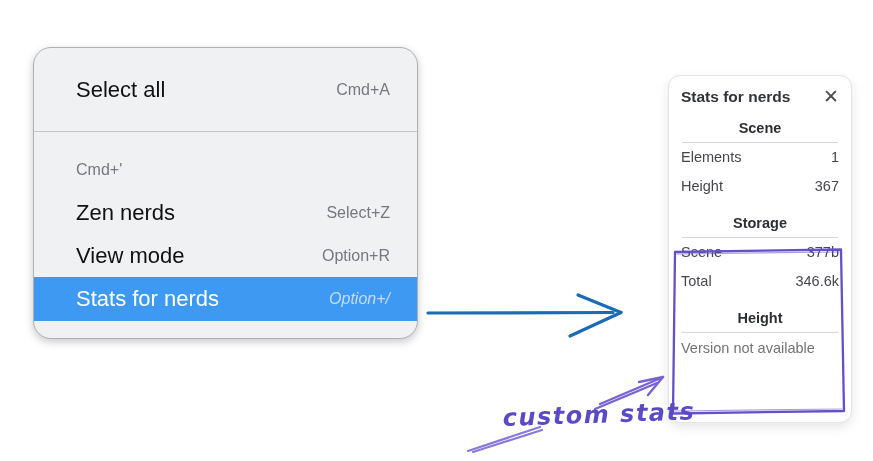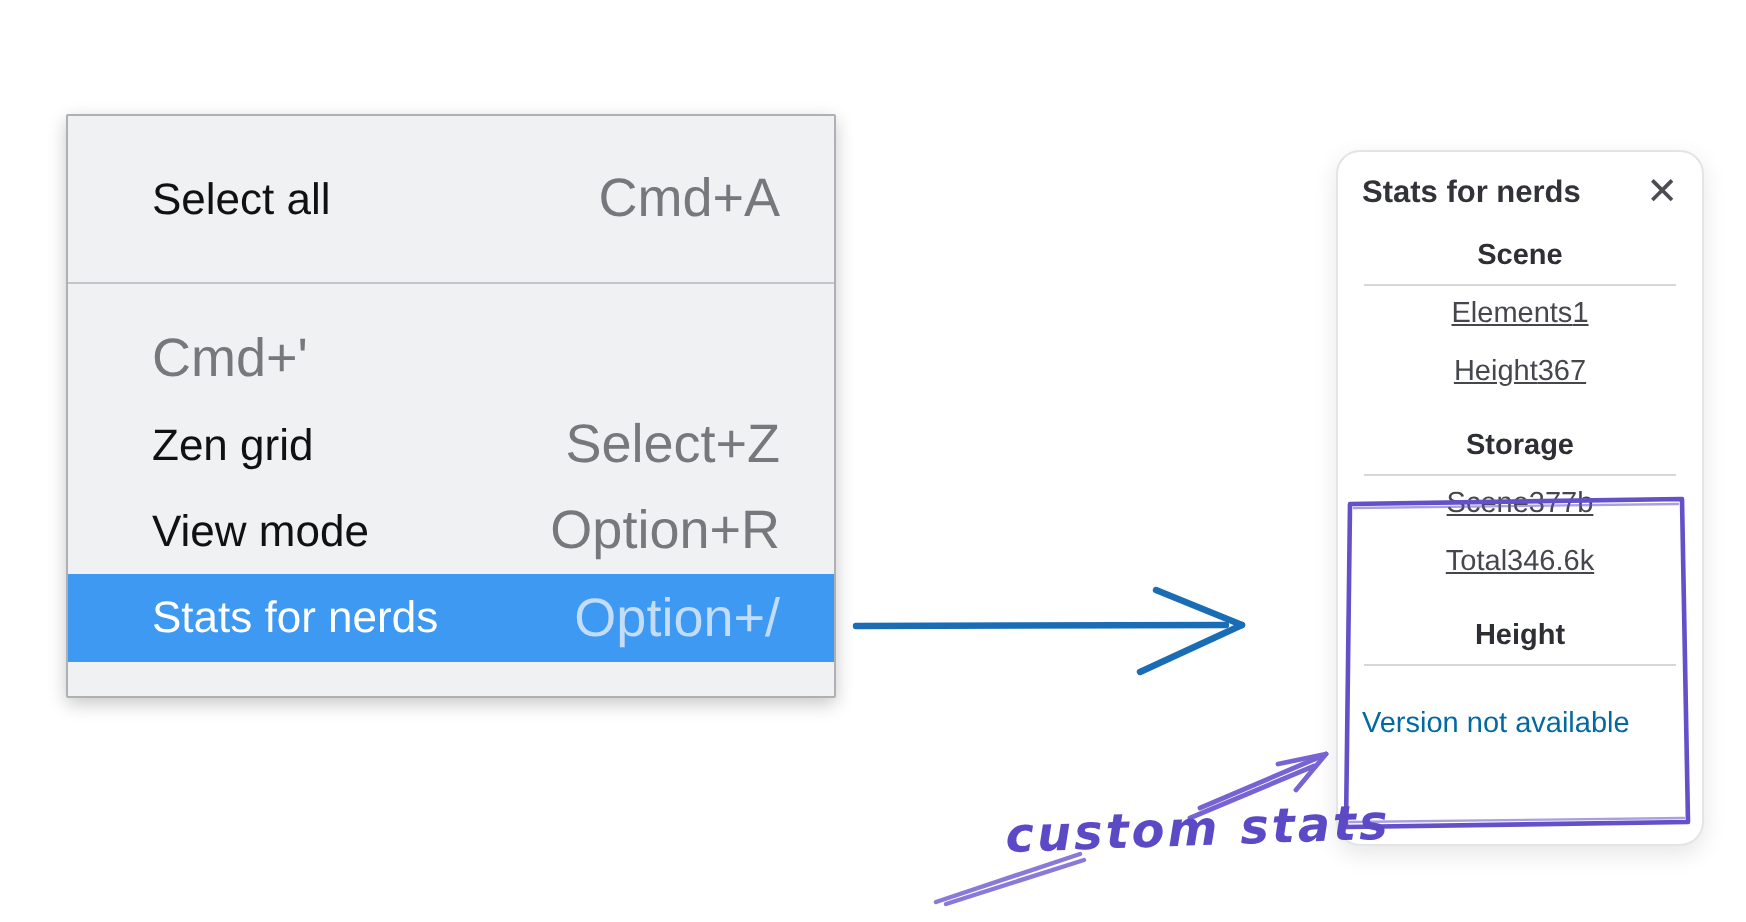--- a/index.html
+++ b/index.html
@@ -3,49 +3,49 @@
 <meta charset="utf-8">
 <style>
   html,body{margin:0;padding:0;}
   body{
     width:873px;height:461px;position:relative;background:#ffffff;
     font-family:"Liberation Sans",sans-serif;overflow:hidden;
   }
 
   
   .menu{
-    position:absolute;left:33px;top:57px;width:385px;
-    background:#f0f1f3;border:1px solid #aeb0b4;border-radius:1px;
+    position:absolute;left:33px;top:47px;width:385px;
+    background:#f0f1f3;border:1px solid #aeb0b4;border-radius:18px;
     box-shadow:0 3px 9px rgba(0,0,0,.22);box-sizing:border-box;overflow:hidden;
   }
   .menu-section-top{padding:20px 0;}
   .menu-section-bottom{padding:16px 0 17px;}
   .menu-row{
     display:flex;justify-content:space-between;align-items:center;
     height:43px;padding:0 27px 0 42px;font-size:22px;color:#101113;
   }
-  .menu-row .shortcut{color:#76787c;font-size:27px;}
+  .menu-row .shortcut{color:#76787c;font-size:16px;}
   .menu-row.selected{background:#3e99f3;color:#ffffff;height:44px;}
-  .menu-row.selected .shortcut{color:#c3ddf8;}
+  .menu-row.selected .shortcut{color:#c3ddf8;font-style:italic;}
   .menu-divider{height:1px;background:#c3c5c8;}
 
   
   .panel{
     position:absolute;left:668px;top:75px;width:184px;height:348px;
     background:#ffffff;border:1px solid #e3e4e8;border-radius:12px;
     box-shadow:0 4px 12px rgba(0,0,0,.10);box-sizing:border-box;
     padding:12px 12px 8px;color:#43444a;font-size:14.5px;
   }
   .panel-header{display:flex;justify-content:space-between;align-items:center;}
   .panel-title{font-weight:bold;font-size:15.5px;color:#323338;}
   .close-btn{font-size:19px;color:#4c4d52;line-height:18px;cursor:pointer;}
   .sec-title{text-align:center;font-weight:bold;font-size:14.5px;color:#2e2f34;margin-top:14px;}
   .sec-divider{border:0;border-top:1px solid #d4d6da;margin:6px 1px 0;}
-  .stat-row{display:flex;justify-content:center;line-height:29px;color:#46474d;text-decoration:underline;}
-  .note{line-height:29px;margin-top:15px;color:#0369a1;}
+  .stat-row{display:flex;justify-content:space-between;line-height:29px;color:#46474d;}
+  .note{line-height:29px;margin-top:1px;color:#737373;}
 
   
   .overlay{position:absolute;left:0;top:0;width:873px;height:461px;pointer-events:none;}
   .hand-text{
     font-family:"DejaVu Sans",sans-serif;font-style:italic;font-weight:bold;
     font-size:24px;letter-spacing:1.5px;
   }
 </style>
 </head>
 <body>
@@ -56,21 +56,21 @@
       <span>Select all</span>
       <span class="shortcut">Cmd+A</span>
     </div>
   </div>
   <div class="menu-divider"></div>
   <div class="menu-section-bottom">
     <div class="menu-row">
       <span class="shortcut">Cmd+'</span>
     </div>
     <div class="menu-row">
-      <span>Zen grid</span>
+      <span>Zen nerds</span>
       <span class="shortcut">Select+Z</span>
     </div>
     <div class="menu-row">
       <span>View mode</span>
       <span class="shortcut">Option+R</span>
     </div>
     <div class="menu-row selected">
       <span>Stats for nerds</span>
       <span class="shortcut">Option+/</span>
     </div>

